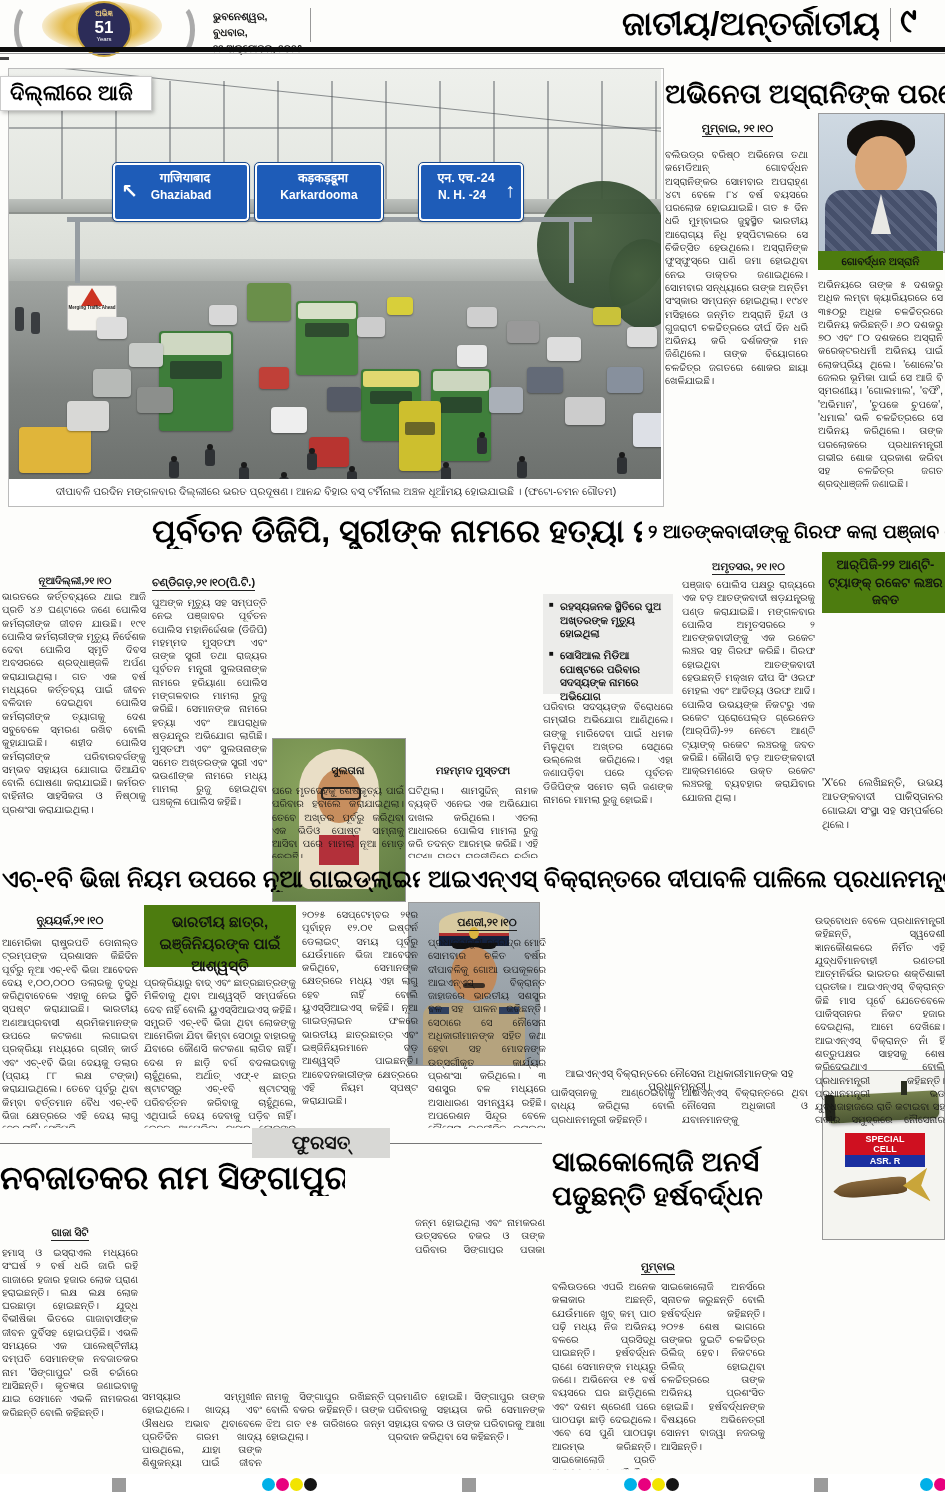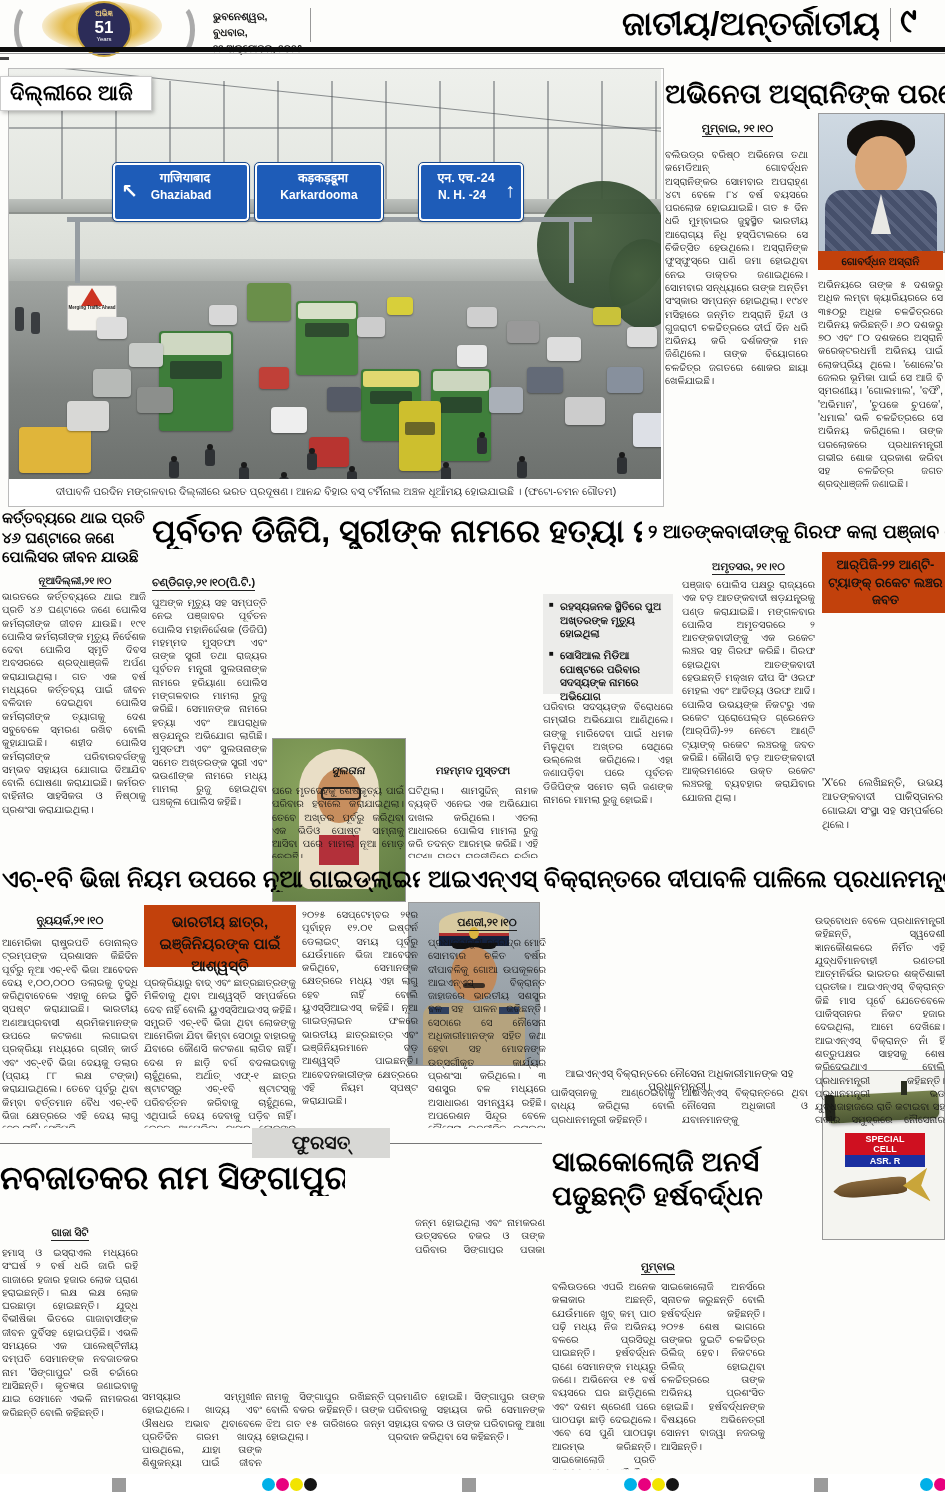--- a/index.html
+++ b/index.html
@@ -7,21 +7,21 @@
         font-family:"Liberation Sans","DejaVu Sans",sans-serif;color:#111;}
   .abs{position:absolute;}
   .hl{font-weight:bold;color:#000;line-height:1.08;}
   .one{white-space:nowrap;overflow:hidden;}
   .dl{font-weight:bold;font-size:11px;border-bottom:1px solid #222;display:inline-block;padding-bottom:1px;}
   .col{font-size:10px;line-height:1.33;text-align:justify;overflow:hidden;color:#151515;}
   .cap{font-size:10.5px;text-align:center;color:#222;}
   .capb{font-size:10.5px;font-weight:bold;text-align:center;color:#111;}
   .pre{white-space:pre-line;}
   .photo{position:relative;overflow:hidden;border:1px solid #999;background:#ccc;}
-  .graybox{background:#c2410c;font-weight:bold;text-align:center;}
+  .graybox{background:#4d7c0f;font-weight:bold;text-align:center;}
   .sign{position:absolute;background:#1e5cb8;border:2px solid #fff;outline:1px solid #17498f;border-radius:4px;
         color:#fff;text-align:center;font-weight:bold;box-shadow:0 1px 3px rgba(0,0,0,.4);}
   .sign .loc{font-size:12.5px;line-height:1.4;margin-left:8px;}
   .sign .en{font-size:12px;line-height:1.2;}
   .bullets{margin:0;padding:0;list-style:none;font-size:10.5px;font-weight:bold;line-height:1.3;text-align:left;}
   .bullets li{margin:0 0 8px 0;padding-left:11px;position:relative;}
   .bullets li::before{content:"■";position:absolute;left:0;top:0;font-size:8px;}
   .vrule{background:#999;width:1px;}
   .hrule{background:#777;height:1px;}
   
@@ -200,39 +200,38 @@
     <div class="abs face" style="left:36px;top:22px;width:52px;height:60px;background:#d9a678;"></div>
     <div class="abs" style="left:6px;top:76px;width:112px;height:62px;border-radius:18px 18px 0 0;background:repeating-linear-gradient(45deg,#46506b 0 6px,#59637e 6px 10px);"></div>
     <div class="abs" style="left:52px;top:80px;width:20px;height:40px;background:#e8e8e4;clip-path:polygon(50% 0,100% 100%,0 100%);"></div>
   </div>
   <div class="abs graybox" style="left:818px;top:251px;width:125px;height:19px;">
     <span class="capb" style="line-height:19px;">ଗୋବର୍ଦ୍ଧନ ଅସ୍‌ରାନି</span>
   </div>
   <div class="abs col" style="left:665px;top:148px;width:143px;height:357px;">ବଲିଉଡ୍‌ର ବରିଷ୍ଠ ଅଭିନେତା ତଥା କମେଡିଆନ୍ ଗୋବର୍ଦ୍ଧନ ଅସ୍‌ରାନିଙ୍କର ସୋମବାର ଅପରାହ୍ଣ ୪ଟା ବେଳେ ୮୪ ବର୍ଷ ବୟସରେ ପରଲୋକ ହୋଇଯାଇଛି। ଗତ ୫ ଦିନ ଧରି ମୁମ୍ବାଇର ଜୁହୁସ୍ଥିତ ଭାରତୀୟ ଆରୋଗ୍ୟ ନିଧି ହସ୍ପିଟାଲରେ ସେ ଚିକିତ୍ସିତ ହେଉଥିଲେ। ଅସ୍‌ରାନିଙ୍କ ଫୁସ୍‌ଫୁସ୍‌ରେ ପାଣି ଜମା ହୋଇଥିବା ନେଇ ଡାକ୍ତର ଜଣାଇଥିଲେ। ସୋମବାର ସନ୍ଧ୍ୟାରେ ତାଙ୍କ ଅନ୍ତିମ ସଂସ୍କାର ସମ୍ପନ୍ନ ହୋଇଥିଲା। ୧୯୪୧ ମସିହାରେ ଜନ୍ମିତ ଅସ୍‌ରାନି ହିନ୍ଦୀ ଓ ଗୁଜରାଟୀ ଚଳଚ୍ଚିତ୍ରରେ ଦୀର୍ଘ ଦିନ ଧରି ଅଭିନୟ କରି ଦର୍ଶକଙ୍କ ମନ ଜିଣିଥିଲେ। ତାଙ୍କ ବିୟୋଗରେ ଚଳଚ୍ଚିତ୍ର ଜଗତରେ ଶୋକର ଛାୟା ଖେଳିଯାଇଛି।</div>
   <div class="abs col" style="left:818px;top:278px;width:125px;height:227px;">ଅଭିନୟରେ ତାଙ୍କ ୫ ଦଶକରୁ ଅଧିକ ଲମ୍ବା କ୍ୟାରିୟରରେ ସେ ୩୫୦ରୁ ଅଧିକ ଚଳଚ୍ଚିତ୍ରରେ ଅଭିନୟ କରିଛନ୍ତି। ୬୦ ଦଶକରୁ ୭୦ ଏବଂ ୮୦ ଦଶକରେ ଅସ୍‌ରାନି କରେକ୍ଟରଧର୍ମୀ ଅଭିନୟ ପାଇଁ ଲୋକପ୍ରିୟ ଥିଲେ। 'ଶୋଲେ'ର ଜେଲର ଭୂମିକା ପାଇଁ ସେ ଆଜି ବି ସ୍ମରଣୀୟ। 'ଗୋଲମାଲ', 'ବର୍ଫି', 'ଅଭିମାନ', 'ଚୁପକେ ଚୁପକେ', 'ଧମାଲ' ଭଳି ଚଳଚ୍ଚିତ୍ରରେ ସେ ଅଭିନୟ କରିଥିଲେ। ତାଙ୍କ ପରଲୋକରେ ପ୍ରଧାନମନ୍ତ୍ରୀ ଗଭୀର ଶୋକ ପ୍ରକାଶ କରିବା ସହ ଚଳଚ୍ଚିତ୍ର ଜଗତ ଶ୍ରଦ୍ଧାଞ୍ଜଳି ଜଣାଇଛି।</div>
 
-  <div class="abs hl" style="left:2px;top:508px;width:146px;font-size:15px;line-height:1.3;">କର୍ତ୍ତବ୍ୟରେ ଥାଇ ପ୍ରତି ୪୬ ଘଣ୍ଟାରେ ଜଣେ ପୋଲିସର ଜୀବନ ଯାଉଛି</div>
   <div class="abs" style="left:2px;top:570px;width:146px;text-align:center;">
     <span class="dl" style="font-size:10px;">ନୂଆଦିଲ୍ଲୀ,୨୧।୧୦</span>
   </div>
   <div class="abs col" style="left:2px;top:590px;width:144px;height:268px;">ଭାରତରେ କର୍ତ୍ତବ୍ୟରେ ଥାଇ ଆଜି ପ୍ରତି ୪୬ ଘଣ୍ଟାରେ ଜଣେ ପୋଲିସ କର୍ମଚାରୀଙ୍କ ଜୀବନ ଯାଉଛି। ୧୯୧ ପୋଲିସ କର୍ମଚାରୀଙ୍କ ମୃତ୍ୟୁ ନିର୍ଦେଶକ ଦେବା ପୋଲିସ ସ୍ମୃତି ଦିବସ ଅବସରରେ ଶ୍ରଦ୍ଧାଞ୍ଜଳି ଅର୍ପଣ କରାଯାଇଥିଲା। ଗତ ଏକ ବର୍ଷ ମଧ୍ୟରେ କର୍ତ୍ତବ୍ୟ ପାଇଁ ଜୀବନ ବଳିଦାନ ଦେଇଥିବା ପୋଲିସ କର୍ମଚାରୀଙ୍କ ତ୍ୟାଗକୁ ଦେଶ ସବୁବେଳେ ସ୍ମରଣ ରଖିବ ବୋଲି କୁହାଯାଇଛି। ଶହୀଦ ପୋଲିସ କର୍ମଚାରୀଙ୍କ ପରିବାରବର୍ଗଙ୍କୁ ସମ୍ଭବ ସହାୟତା ଯୋଗାଇ ଦିଆଯିବ ବୋଲି ଘୋଷଣା କରାଯାଇଛି। କର୍ମରତ ବାହିନୀର ସାହସିକତା ଓ ନିଷ୍ଠାକୁ ପ୍ରଶଂସା କରାଯାଇଥିଲା।</div>
 
   <div class="abs hl one" style="left:152px;top:514px;width:490px;font-size:32px;">ପୂର୍ବତନ ଡିଜିପି, ସ୍ତ୍ରୀଙ୍କ ନାମରେ ହତ୍ୟା ମାମଲା</div>
   <div class="abs" style="left:152px;top:572px;">
     <span class="dl">ଚଣ୍ଡିଗଡ଼,୨୧।୧୦(ପି.ଟି.)</span>
   </div>
   <div class="abs col" style="left:152px;top:596px;width:115px;height:262px;">ପୁଅଙ୍କ ମୃତ୍ୟୁ ସହ ସମ୍ପତ୍ତି ନେଇ ପଞ୍ଜାବର ପୂର୍ବତନ ପୋଲିସ ମହାନିର୍ଦ୍ଦେଶକ (ଡିଜିପି) ମହମ୍ମଦ ମୁସ୍ତଫା ଏବଂ ତାଙ୍କ ସ୍ତ୍ରୀ ତଥା ରାଜ୍ୟର ପୂର୍ବତନ ମନ୍ତ୍ରୀ ସୁଲତାନାଙ୍କ ନାମରେ ହରିୟାଣା ପୋଲିସ ମଙ୍ଗଳବାର ମାମଲା ରୁଜୁ କରିଛି। ସେମାନଙ୍କ ନାମରେ ହତ୍ୟା ଏବଂ ଆପରାଧିକ ଷଡ଼ଯନ୍ତ୍ର ଅଭିଯୋଗ ଲାଗିଛି। ମୁସ୍ତଫା ଏବଂ ସୁଲତାନାଙ୍କ ସମେତ ଅଖ୍ତରଙ୍କ ସ୍ତ୍ରୀ ଏବଂ ଭଉଣୀଙ୍କ ନାମରେ ମଧ୍ୟ ମାମଲା ରୁଜୁ ହୋଇଥିବା ପଞ୍ଚକୂଳା ପୋଲିସ କହିଛି।</div>
 
   <div class="abs photo" style="left:272px;top:598px;width:132px;height:162px;background:radial-gradient(circle at 30% 30%,#8aa45e,#5f7a42);">
     <div class="abs" style="left:26px;top:10px;width:80px;height:140px;background:#e9dec6;border-radius:42px 42px 12px 12px;"></div>
     <div class="abs face" style="left:44px;top:30px;width:44px;height:54px;background:#c78e5e;"></div>
     <div class="abs" style="left:48px;top:48px;width:36px;height:9px;border:2px solid #2a2420;border-radius:4px;background:rgba(255,255,255,.12);"></div>
     <div class="abs" style="left:46px;top:96px;width:40px;height:30px;background:#b3303a;"></div>
   </div>
-  <div class="abs capb" style="left:272px;top:764px;width:152px;font-style:italic;">ସୁଲତାନା</div>
+  <div class="abs capb" style="left:272px;top:764px;width:152px;">ସୁଲତାନା</div>
 
   <div class="abs photo" style="left:408px;top:598px;width:130px;height:162px;background:linear-gradient(180deg,#aab2b8,#8e979e);">
     <div class="abs" style="left:30px;top:8px;width:70px;height:26px;background:#d8caa0;border-radius:50% 50% 20% 20%;"></div>
     <div class="abs" style="left:30px;top:30px;width:70px;height:10px;background:#14213d;border-top:3px solid #b03030;"></div>
     <div class="abs" style="left:60px;top:24px;width:10px;height:12px;background:#d9b540;border-radius:50%;"></div>
     <div class="abs" style="left:42px;top:40px;width:46px;height:6px;background:#111;border-radius:0 0 10px 10px;"></div>
     <div class="abs face" style="left:42px;top:44px;width:46px;height:54px;background:#c08a5c;"></div>
     <div class="abs" style="left:54px;top:80px;width:22px;height:5px;background:#3a2e24;border-radius:3px;"></div>
     <div class="abs" style="left:14px;top:100px;width:102px;height:62px;background:#b5a37e;border-radius:14px 14px 0 0;"></div>
     <div class="abs" style="left:20px;top:104px;width:20px;height:7px;background:#30405e;"></div>

